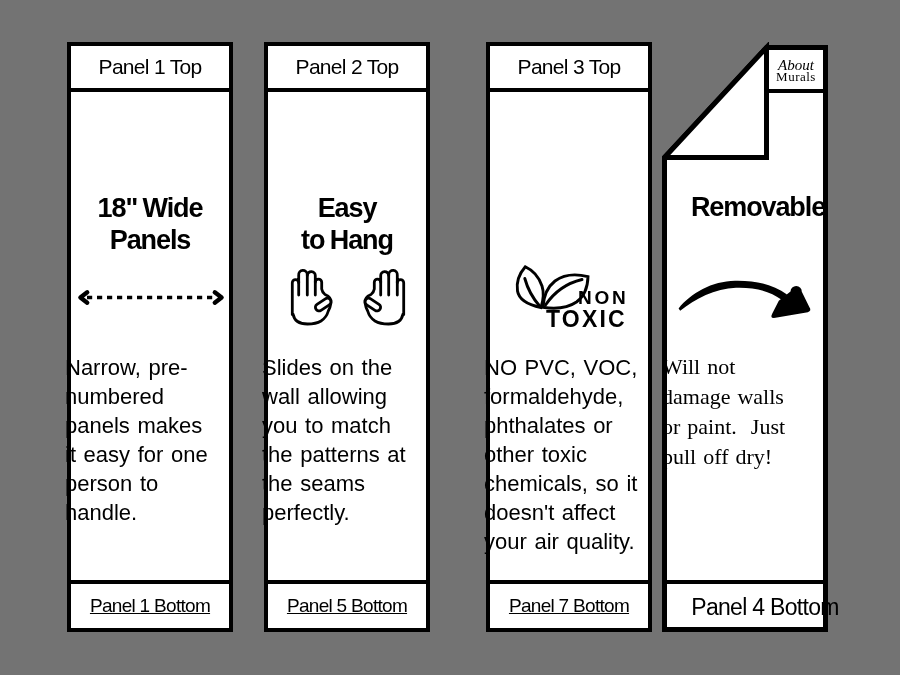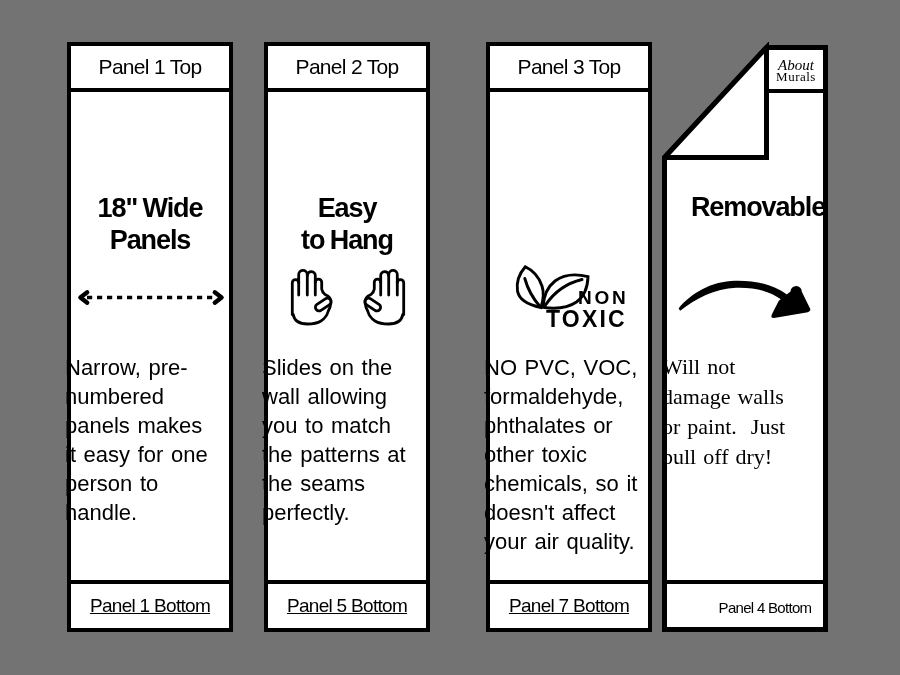--- a/index.html
+++ b/index.html
@@ -124,16 +124,16 @@
 
     <svg class="icon" style="left:12px;top:234px;" width="140" height="46" viewBox="0 0 140 46">
 
       <path d="M4.6,32.5 C17,17 38,5.2 61,4.8 C82,4.4 99,8.5 113,18.5 L108,24 C95,14.5 80,11.2 62,11.7 C41,12.3 21,23 6.2,34.8 Z" fill="#000"></path>
 
       <path d="M104.8,24.8 L116.5,15.5 A5.6 5.6 0 0 1 127.8,15.8 L135.3,31 Q138,34.8 133.8,36.2 L101.5,41.8 Q95.4,42.8 98.3,37.4 Z" fill="#000"></path>
     </svg>
 
     <div class="body" style="left:0;right:0;top:309.5px;line-height:30px;font-family:Liberation Serif, serif;">Will not<br>damage walls<br>or paint.&nbsp; Just<br>pull off dry!</div>
 
-    <div style="position:absolute;left:14px;right:0;top:542px;height:46px;display:flex;align-items:center;justify-content:center;font-size:15px;letter-spacing:-0.7px;">Panel 4 Bottom</div>
+    <div style="position:absolute;left:14px;right:0;top:542px;height:46px;display:flex;align-items:center;justify-content:center;font-size:23px;letter-spacing:-0.7px;">Panel 4 Bottom</div>
   </div>
 
 </div>
 
 </body></html>

